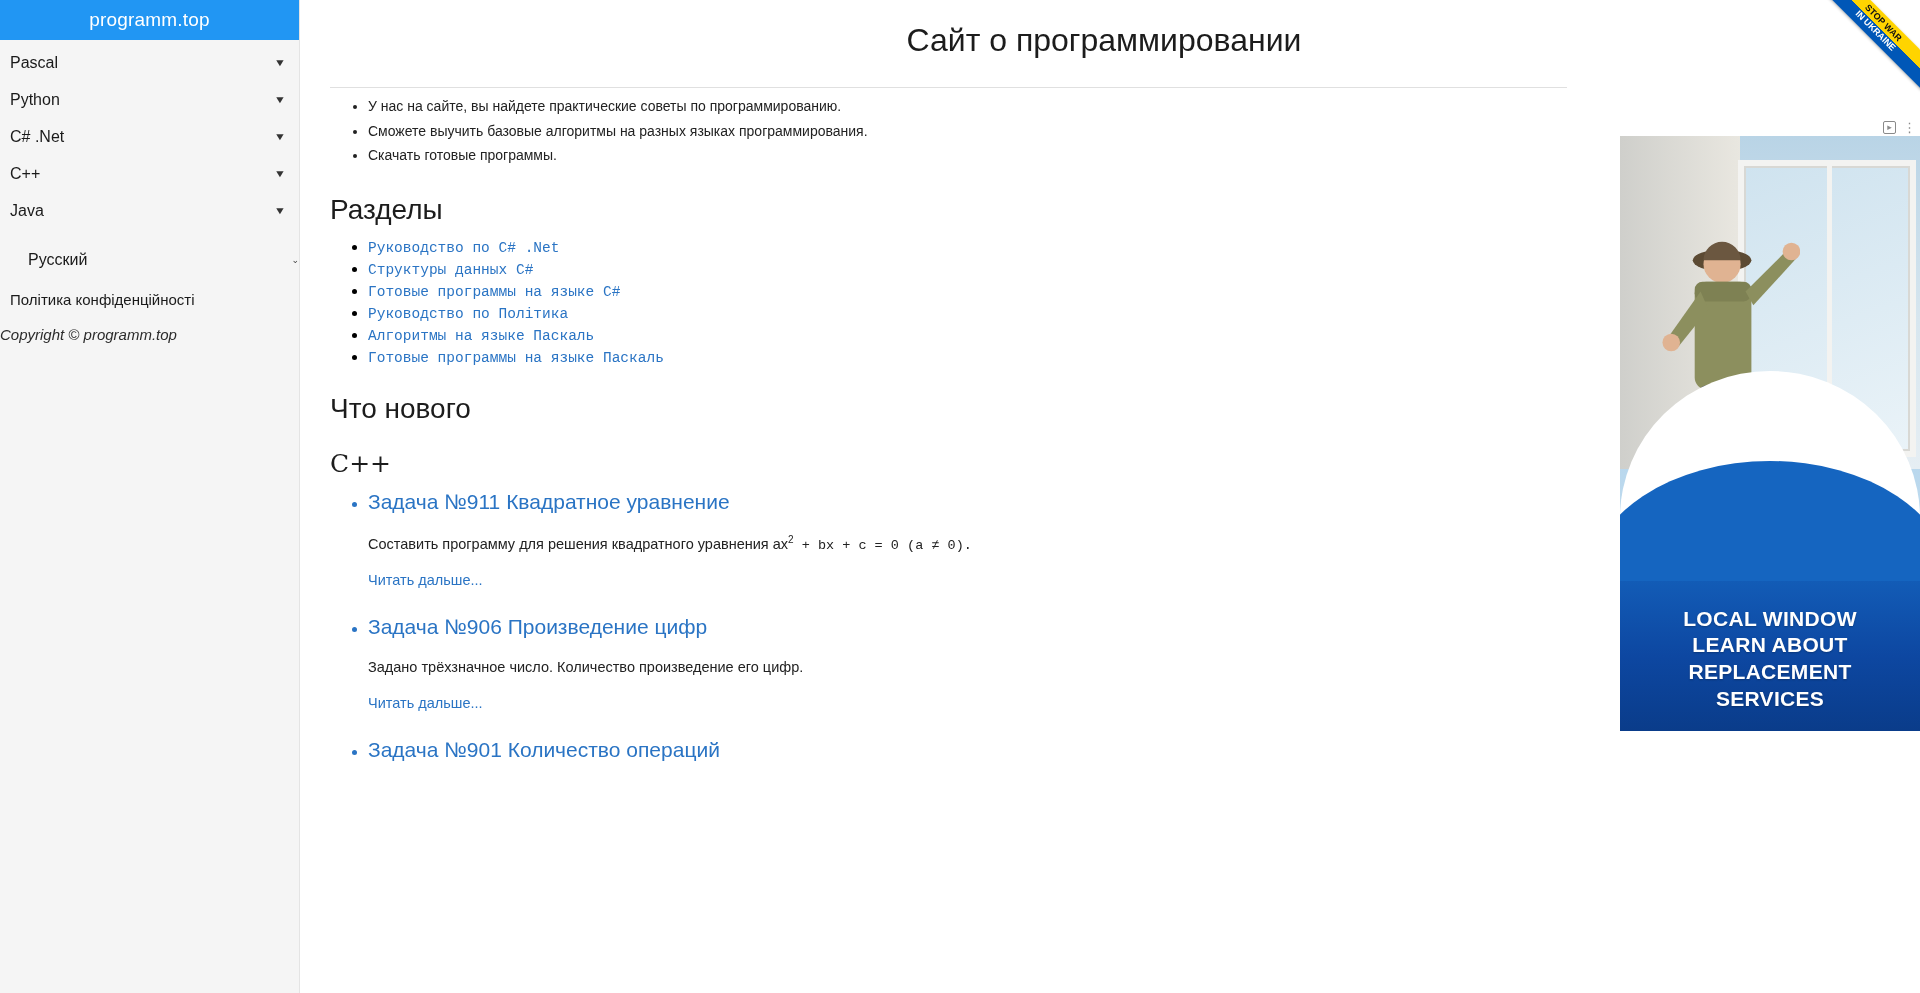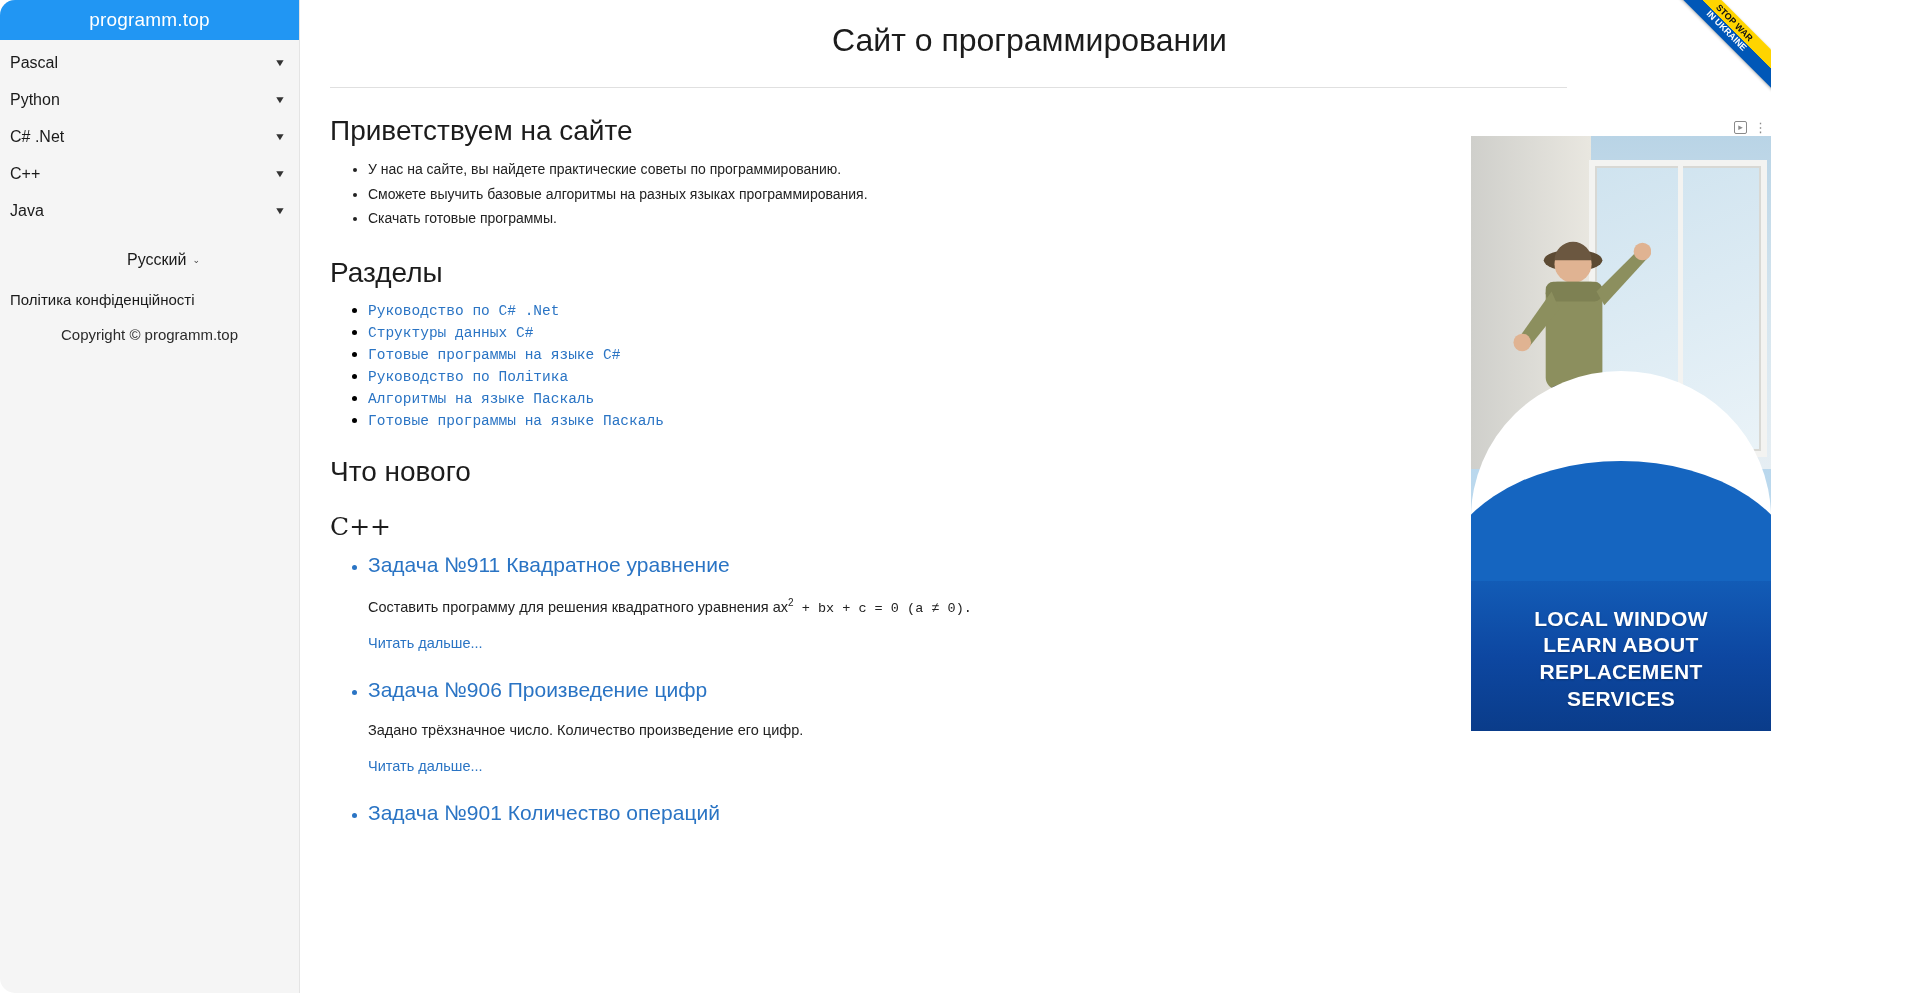--- a/index.html
+++ b/index.html
@@ -5,24 +5,23 @@
   * { box-sizing: border-box; }
   html, body {
     margin: 0; padding: 0;
     width: 1920px; height: 993px;
     overflow: hidden;
     background: #ffffff;
     font-family: "Liberation Sans", sans-serif;
   }
   #page {
     position: relative;
-    width: 1771px; height: 993px;
+    width: 1920px; height: 993px;
     display: flex;
     overflow: hidden;
-    border-radius: 15px;
   }
 
   
   .sidebar {
     width: 300px;
     min-width: 300px;
     height: 993px;
     background: #f5f5f5;
     position: relative;
     border-right: 1px solid #e4e4e4;
@@ -53,40 +52,41 @@
   .caret {
     font-size: 10px;
     color: #333;
     line-height: 1;
     transform: scaleX(1.25);
   }
   .lang-row {
     margin-top: 22px;
     display: flex;
     align-items: center;
-    justify-content: center;
+    justify-content: space-between;
     gap: 6px;
     font-size: 16px;
     color: #1a1a1a;
     cursor: pointer;
     margin-left: 28px;
   }
   .lang-caret { font-size: 9px; color: #444; }
   .privacy {
     margin-top: 22px;
     padding-left: 10px;
     font-size: 15px;
     color: #1a1a1a;
     text-decoration: none;
     display: block;
     cursor: pointer;
   }
   .copyright {
     margin-top: 18px;
-    text-align: center;
+    text-align: left;
+    font-style: italic;
     font-size: 15px;
     color: #2b2b2b;
   }
 
   
   .main {
     flex: 1;
     height: 993px;
     position: relative;
     background: #ffffff;
@@ -316,21 +316,20 @@
     <div class="copyright">Copyright © programm.top</div>
   </aside>
 
   <main class="main">
 
     <h1 class="page-title">Сайт о программировании</h1>
     <hr class="title-rule">
 
     <div class="content">
 
-      <h2 class="sec">Приветствуем на сайте</h2>
       <ul class="plain">
         <li>У нас на сайте, вы найдете практические советы по программированию.</li>
         <li>Сможете выучить базовые алгоритмы на разных языках программирования.</li>
         <li>Скачать готовые программы.</li>
       </ul>
 
       <h2 class="sec">Разделы</h2>
       <ul class="links">
         <li><a href="#">Руководство по C# .Net</a></li>
         <li><a href="#">Структуры данных C#</a></li>

